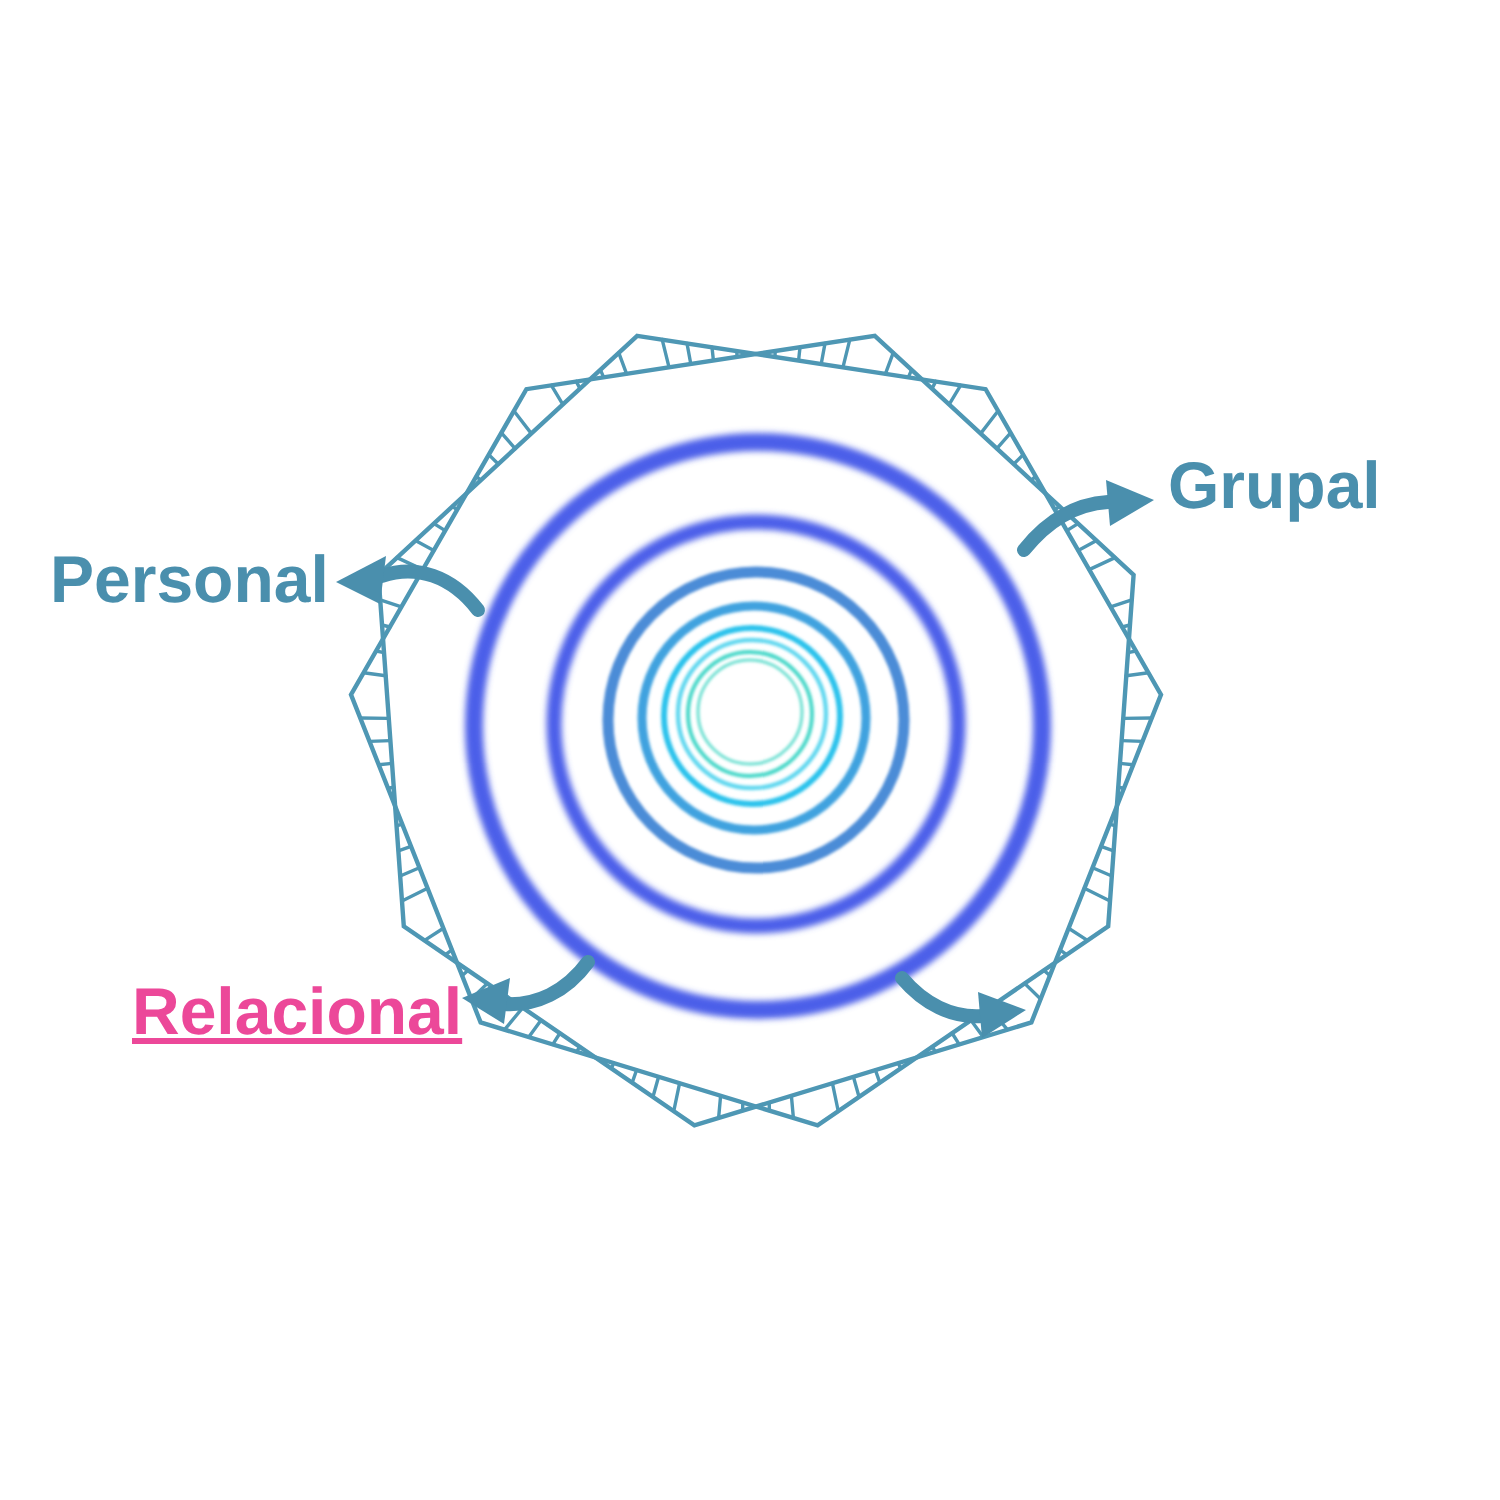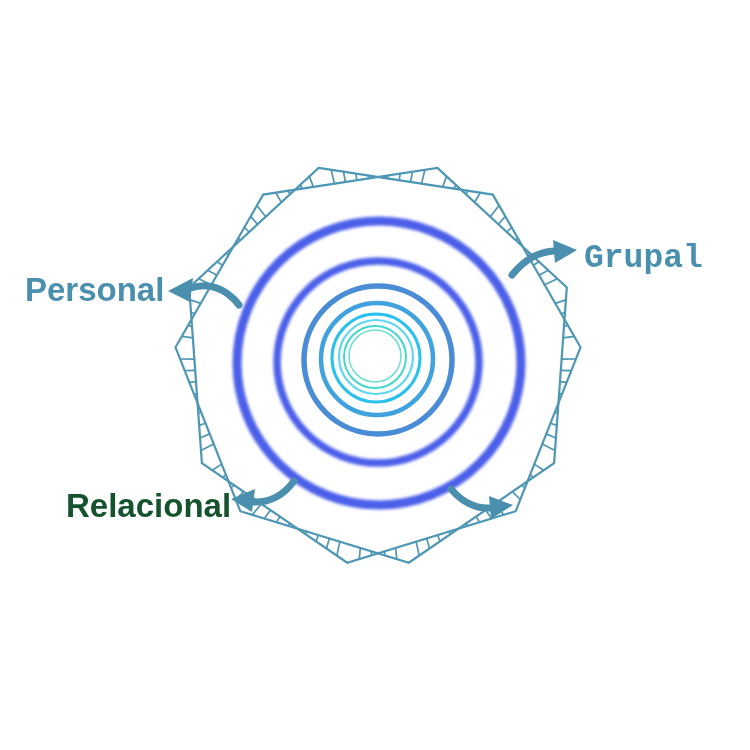--- a/index.html
+++ b/index.html
@@ -13,21 +13,21 @@
   .stage svg{position:absolute;left:0;top:0;}
   .label{
     position:absolute;
     font-weight:bold;
     font-size:33px;
     letter-spacing:0px;
     white-space:nowrap;
     user-select:none;
   }
   #label-personal     {left:25px;  top:271px;}
-  #label-grupal       {left:584px; top:240px;font-family:Liberation Mono, monospace;}
+  #label-grupal       {left:584px; top:224px;}
   #label-relacional   {left:66px;  top:487px;}
   #label-comunitarios {left:512px; top:499px;}
 </style>
 </head>
 <body>
 
 <div class="stage">
 
   <svg id="scene" width="750" height="750" viewBox="0 0 750 750">
     <defs>
@@ -151,16 +151,16 @@
       <g>
         <path d="M451,489 C462,502 476,509 491,508" fill="none" stroke="#4A8FAD" stroke-width="7" stroke-linecap="round"></path>
         <polygon points="513,505 489,496 491,519" fill="#4A8FAD"></polygon>
       </g>
     </svg>
 
   <div class="label" id="label-personal" style="color: rgb(74, 143, 173);">Personal</div>
 
   <div class="label" id="label-grupal" style="color: rgb(74, 143, 173);">Grupal</div>
 
-  <div class="label" id="label-relacional" style="color: #14532d;">Relacional</div>
+  <div class="label" id="label-relacional" style="color: #ec4899; text-decoration: underline;">Relacional</div>
 
 
 </div>
 
 </body></html>

